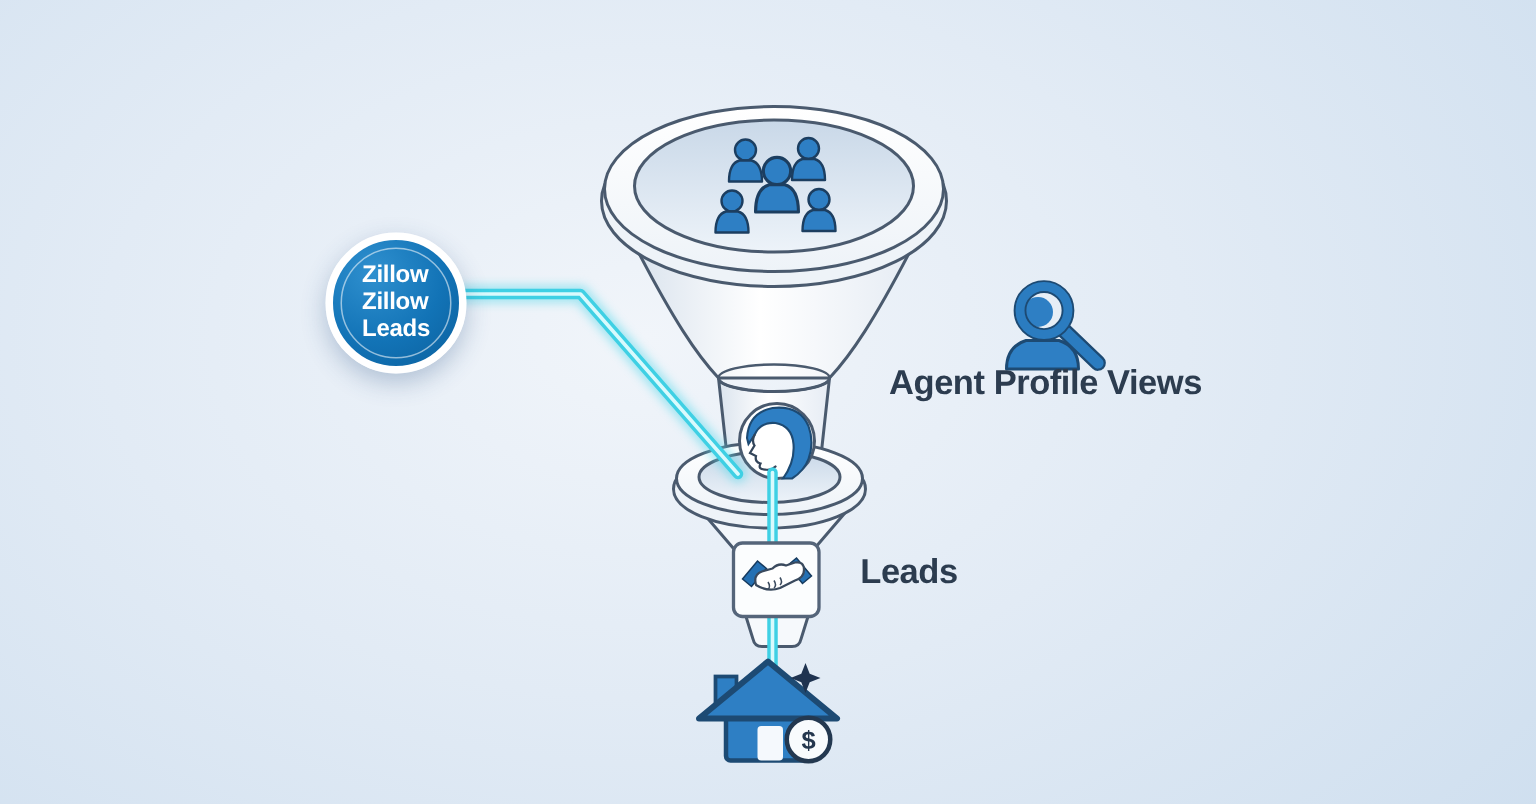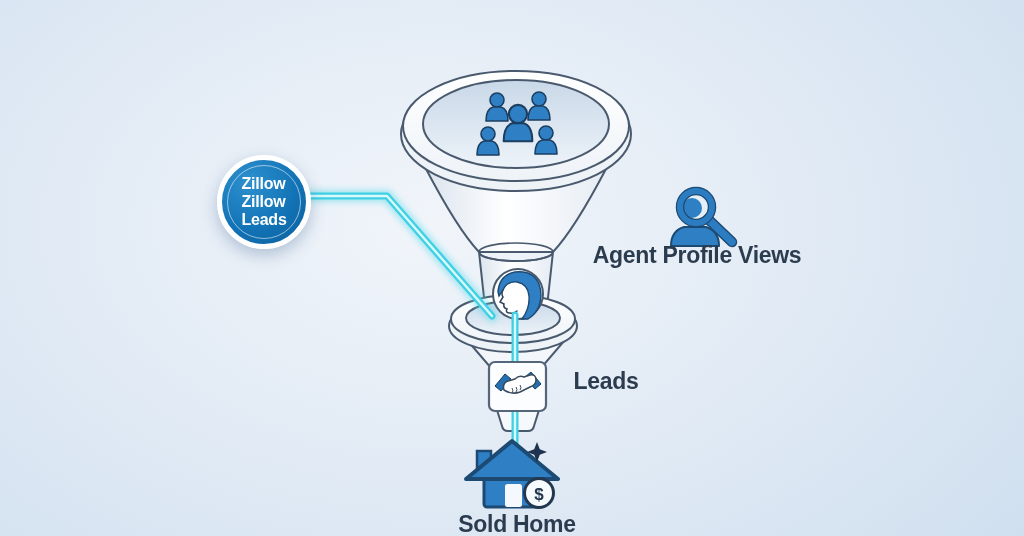--- a/index.html
+++ b/index.html
@@ -149,15 +149,14 @@
     <div class="badge-ring"></div>
     <div class="badge-text">
       <div>Zillow</div>
       <div>Zillow</div>
       <div>Leads</div>
     </div>
   </div>
 
   <div class="label label-profile-views">Agent Profile Views</div>
   <div class="label label-leads">Leads</div>
-  <div class="label label-sold-home">Sold Home</div>
 
 </div>
 
 </body></html>

